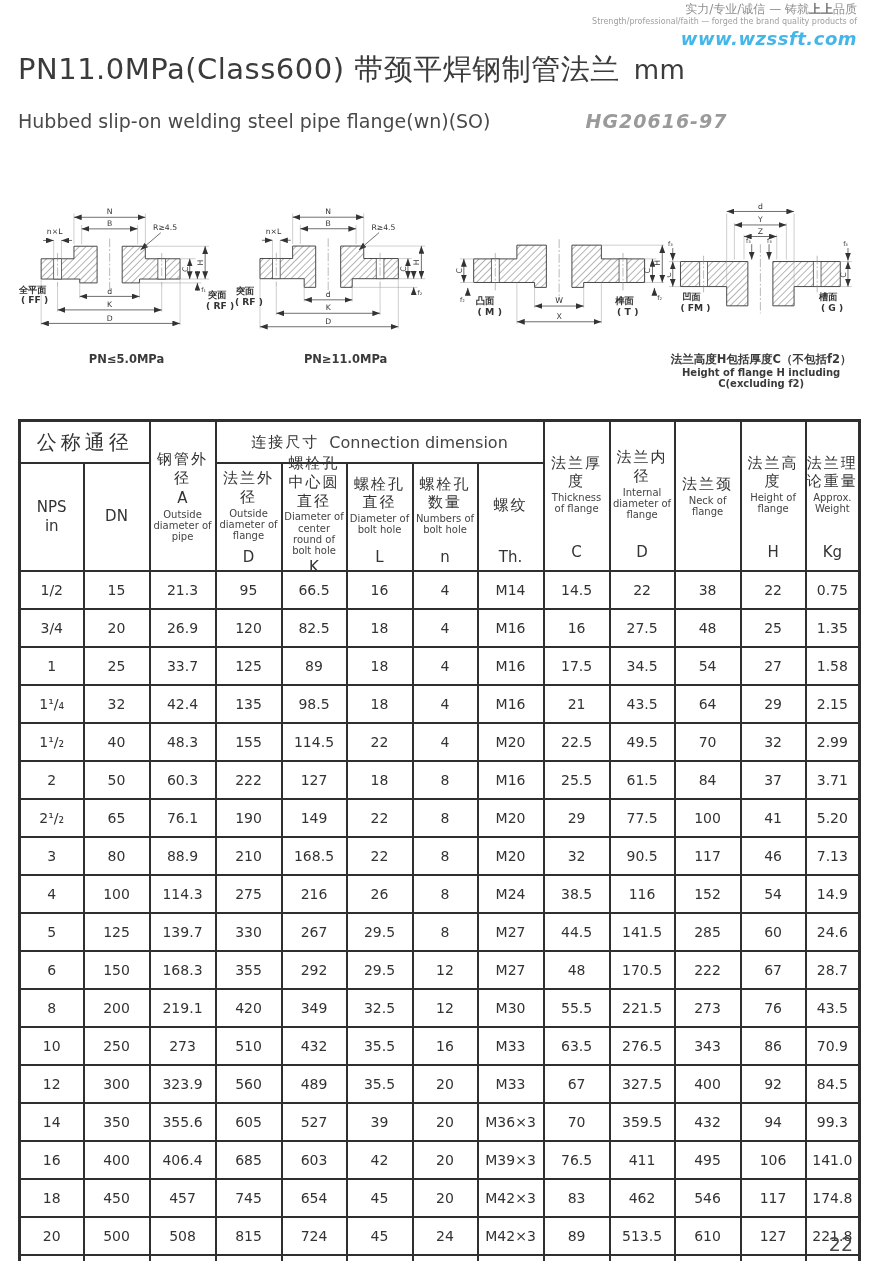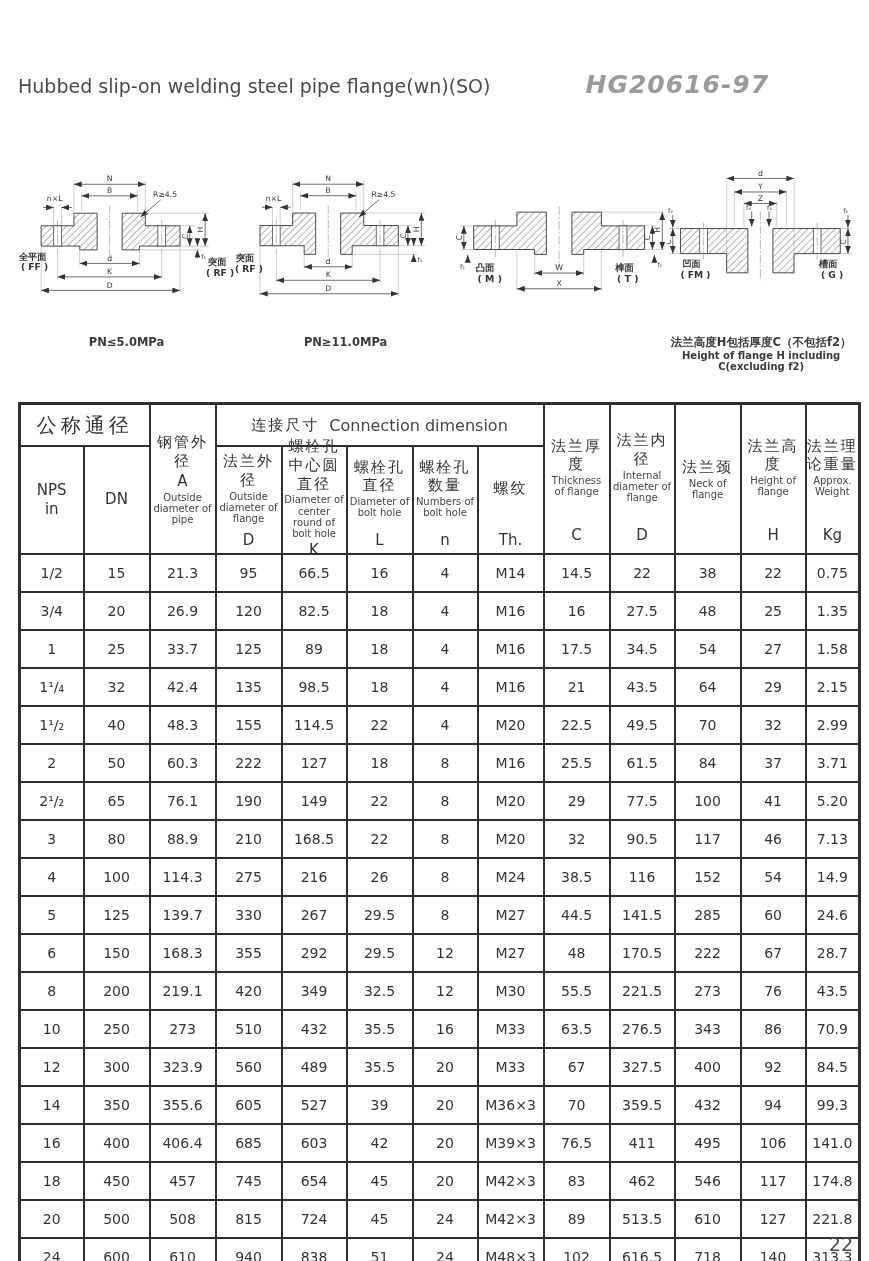--- a/index.html
+++ b/index.html
@@ -13,28 +13,28 @@
   .motto-zh b{color:#6e6e6e;}
   .motto-en{font-size:8px;color:#a0a0a0;}
   .website{font-size:18px;color:#45b6e8;font-style:italic;font-weight:bold;letter-spacing:.5px;margin-top:3px;}
 
   
   .title-block{padding-top:50px;}
   .title-zh{font-size:29px;color:#3b3b3b;letter-spacing:.5px;white-space:nowrap;}
   .title-unit{font-size:26px;margin-left:14px;}
   .subtitle-row{display:flex;align-items:baseline;margin-top:20px;}
   .subtitle-en{font-size:19px;color:#4a4a4a;}
-  .standard{font-size:25px;color:#9a9a9a;font-style:italic;font-weight:bold;margin-left:95px;letter-spacing:1px;}
+  .standard{font-size:19px;color:#9a9a9a;font-style:italic;font-weight:bold;margin-left:95px;letter-spacing:1px;}
 
   
   .drawings{display:flex;margin-top:66px;align-items:flex-start;}
   .drawing{text-align:center;}
   .drawing svg{display:block;}
   .d1{width:222px;} .d2{width:226px;} .d3{width:216px;} .d4{width:192px;}
-  .d-caption{font-size:11.5px;font-weight:bold;color:#3a3a3a;margin-top:18px;}
+  .d-caption{font-size:11.5px;font-weight:bold;color:#3a3a3a;margin-top:2px;}
   .d-caption-en{font-size:10px;font-weight:bold;color:#3a3a3a;}
   .d-outline{fill:url(#hatch);stroke:#444;stroke-width:1;}
   .d-slot{fill:#fff;stroke:#444;stroke-width:.8;}
   .d-dim{stroke:#444;stroke-width:.8;marker-start:url(#arr);marker-end:url(#arr);}
   .d-dim1{stroke:#444;stroke-width:.8;marker-end:url(#arr);}
   .d-ext{stroke:#999;stroke-width:.5;}
   .d-cl{stroke:#888;stroke-width:.6;stroke-dasharray:9 2 2 2;}
   .d-txt{font-size:8px;fill:#333;}
   .d-txt-s{font-size:6.5px;fill:#333;}
   .d-face{font-size:9.5px;font-weight:bold;fill:#333;}
@@ -69,22 +69,28 @@
       <line x1="0" y1="0" x2="0" y2="5" stroke="#666" stroke-width="1"></line>
     </pattern>
     <marker id="arr" markerUnits="userSpaceOnUse" markerWidth="8" markerHeight="6" refX="8" refY="3" orient="auto-start-reverse">
       <path d="M0,0 L8,3 L0,6 Z" fill="#333"></path>
     </marker>
   </defs>
 </svg>
 
 <div class="page">
 
+  <div class="brand">
+    <div class="motto-zh"><span>实力/专业/诚信 — 铸就</span><b>上上</b><span>品质</span></div>
+    <div class="motto-en">Strength/professional/faith — forged the brand quality products of</div>
+    <div class="website">www.wzssft.com</div>
+  </div>
 
   <div class="title-block">
+    <div class="title-zh"><span>PN11.0MPa(Class600) 带颈平焊钢制管法兰</span><span class="title-unit">mm</span></div>
     <div class="subtitle-row">
       <span class="subtitle-en">Hubbed slip-on welding steel pipe flange(wn)(SO)</span>
       <span class="standard">HG20616-97</span>
     </div>
   </div>
 
   <div class="drawings">
 
     <div class="drawing d1">
       <svg viewBox="0 0 225 158">

